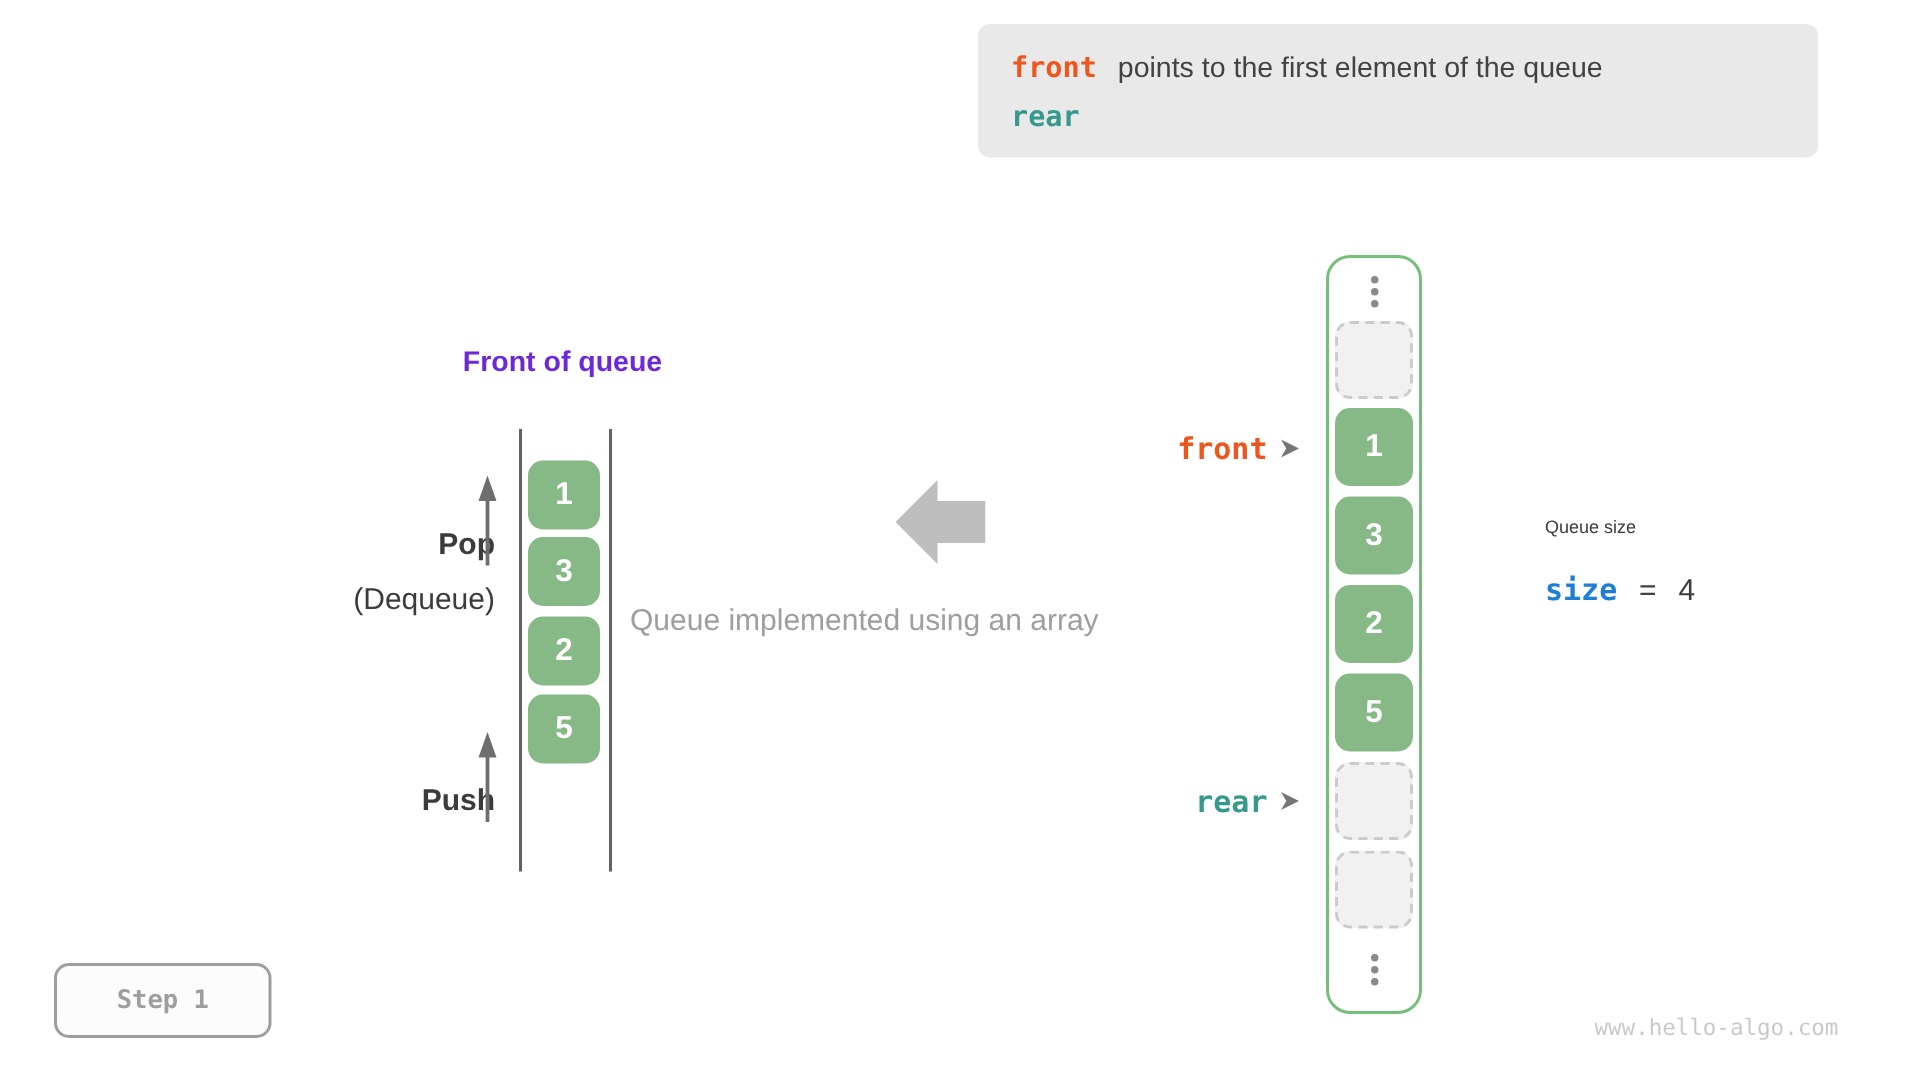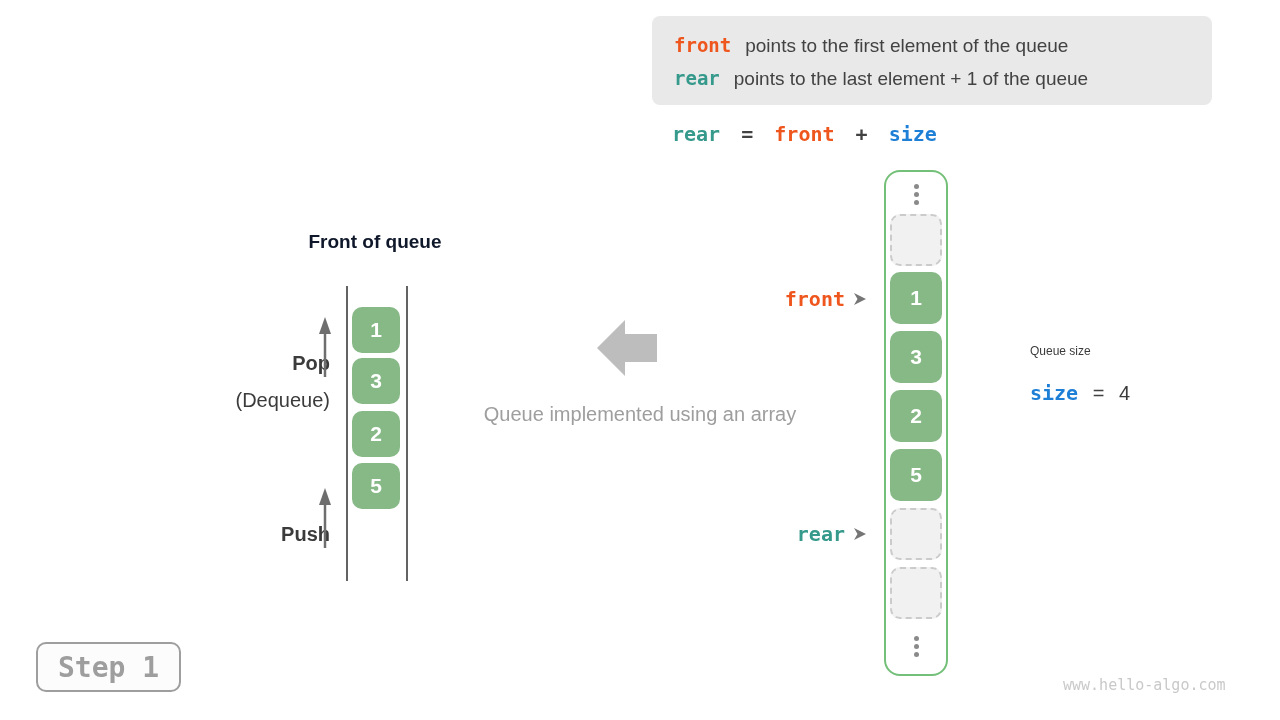--- a/index.html
+++ b/index.html
@@ -54,21 +54,21 @@
   .tok-front { color: #ef561d; }
   .tok-size  { color: #1e7fd6; }
 
   
   .q-title {
     position: absolute;
     left: 275px; width: 200px;
     text-align: center;
     font-weight: bold;
     font-size: 19px;
-    color: #0f172a;
+    color: #6d28d9;
   }
   .q-title-front { top: 231px; }
   .q-title-rear  { top: 612px; }
   .v-line {
     position: absolute;
     top: 286px;
     width: 2px; height: 295px;
     background: #636363;
   }
   .v-line-left  { left: 346px; }
@@ -94,21 +94,21 @@
     margin-top: 16px;
   }
   .side-label.bold { font-weight: bold; }
   .arrow-svg { position: absolute; left: 314px; width: 22px; height: 62px; }
 
   
   .block-arrow { position: absolute; left: 597px; top: 320px; width: 60px; height: 56px; }
   .caption {
     position: absolute;
     left: 420px; top: 403px; width: 440px;
-    text-align: center;
+    text-align: left;
     font-size: 20px;
     color: #9e9e9e;
   }
 
   
   .arr-container {
     position: absolute;
     left: 884px; top: 170px;
     width: 64px; height: 506px;
     border: 2px solid #74c078;
@@ -186,21 +186,21 @@
   .step-badge {
     position: absolute;
     left: 36px; top: 642px;
     width: 145px; height: 50px;
     border: 2px solid #9e9e9e;
     border-radius: 10px;
     background: #fcfcfc;
     display: flex; align-items: center; justify-content: center;
     font-family: "DejaVu Sans Mono", monospace;
     font-weight: bold;
-    font-size: 28px;
+    font-size: 17px;
     color: #9e9e9e;
   }
 
   
   .watermark {
     position: absolute;
     left: 1063px; top: 676px;
     font-family: "DejaVu Sans Mono", monospace;
     font-size: 15px;
     color: #c9c9c9;
@@ -211,31 +211,23 @@
 
 <div class="canvas">
 
   <div class="info-box">
     <div class="info-line">
       <span class="kw kw-front">front</span>
       <span>points to the first element of the queue</span>
     </div>
     <div class="info-line">
       <span class="kw kw-rear">rear</span>
-      <span>points to the last element + 1 of the queue</span>
     </div>
   </div>
 
-  <div class="formula">
-    <span class="tok-rear">rear</span>
-    <span class="op">=</span>
-    <span class="tok-front">front</span>
-    <span class="op">+</span>
-    <span class="tok-size">size</span>
-  </div>
 
   <div class="q-title q-title-front">Front of queue</div>
 
   <div class="v-line v-line-left"></div>
   <div class="v-line v-line-right"></div>
 
   <div class="q-cell" style="top:307px">1</div>
   <div class="q-cell" style="top:358px">3</div>
   <div class="q-cell" style="top:411px">2</div>
   <div class="q-cell" style="top:463px">5</div>

